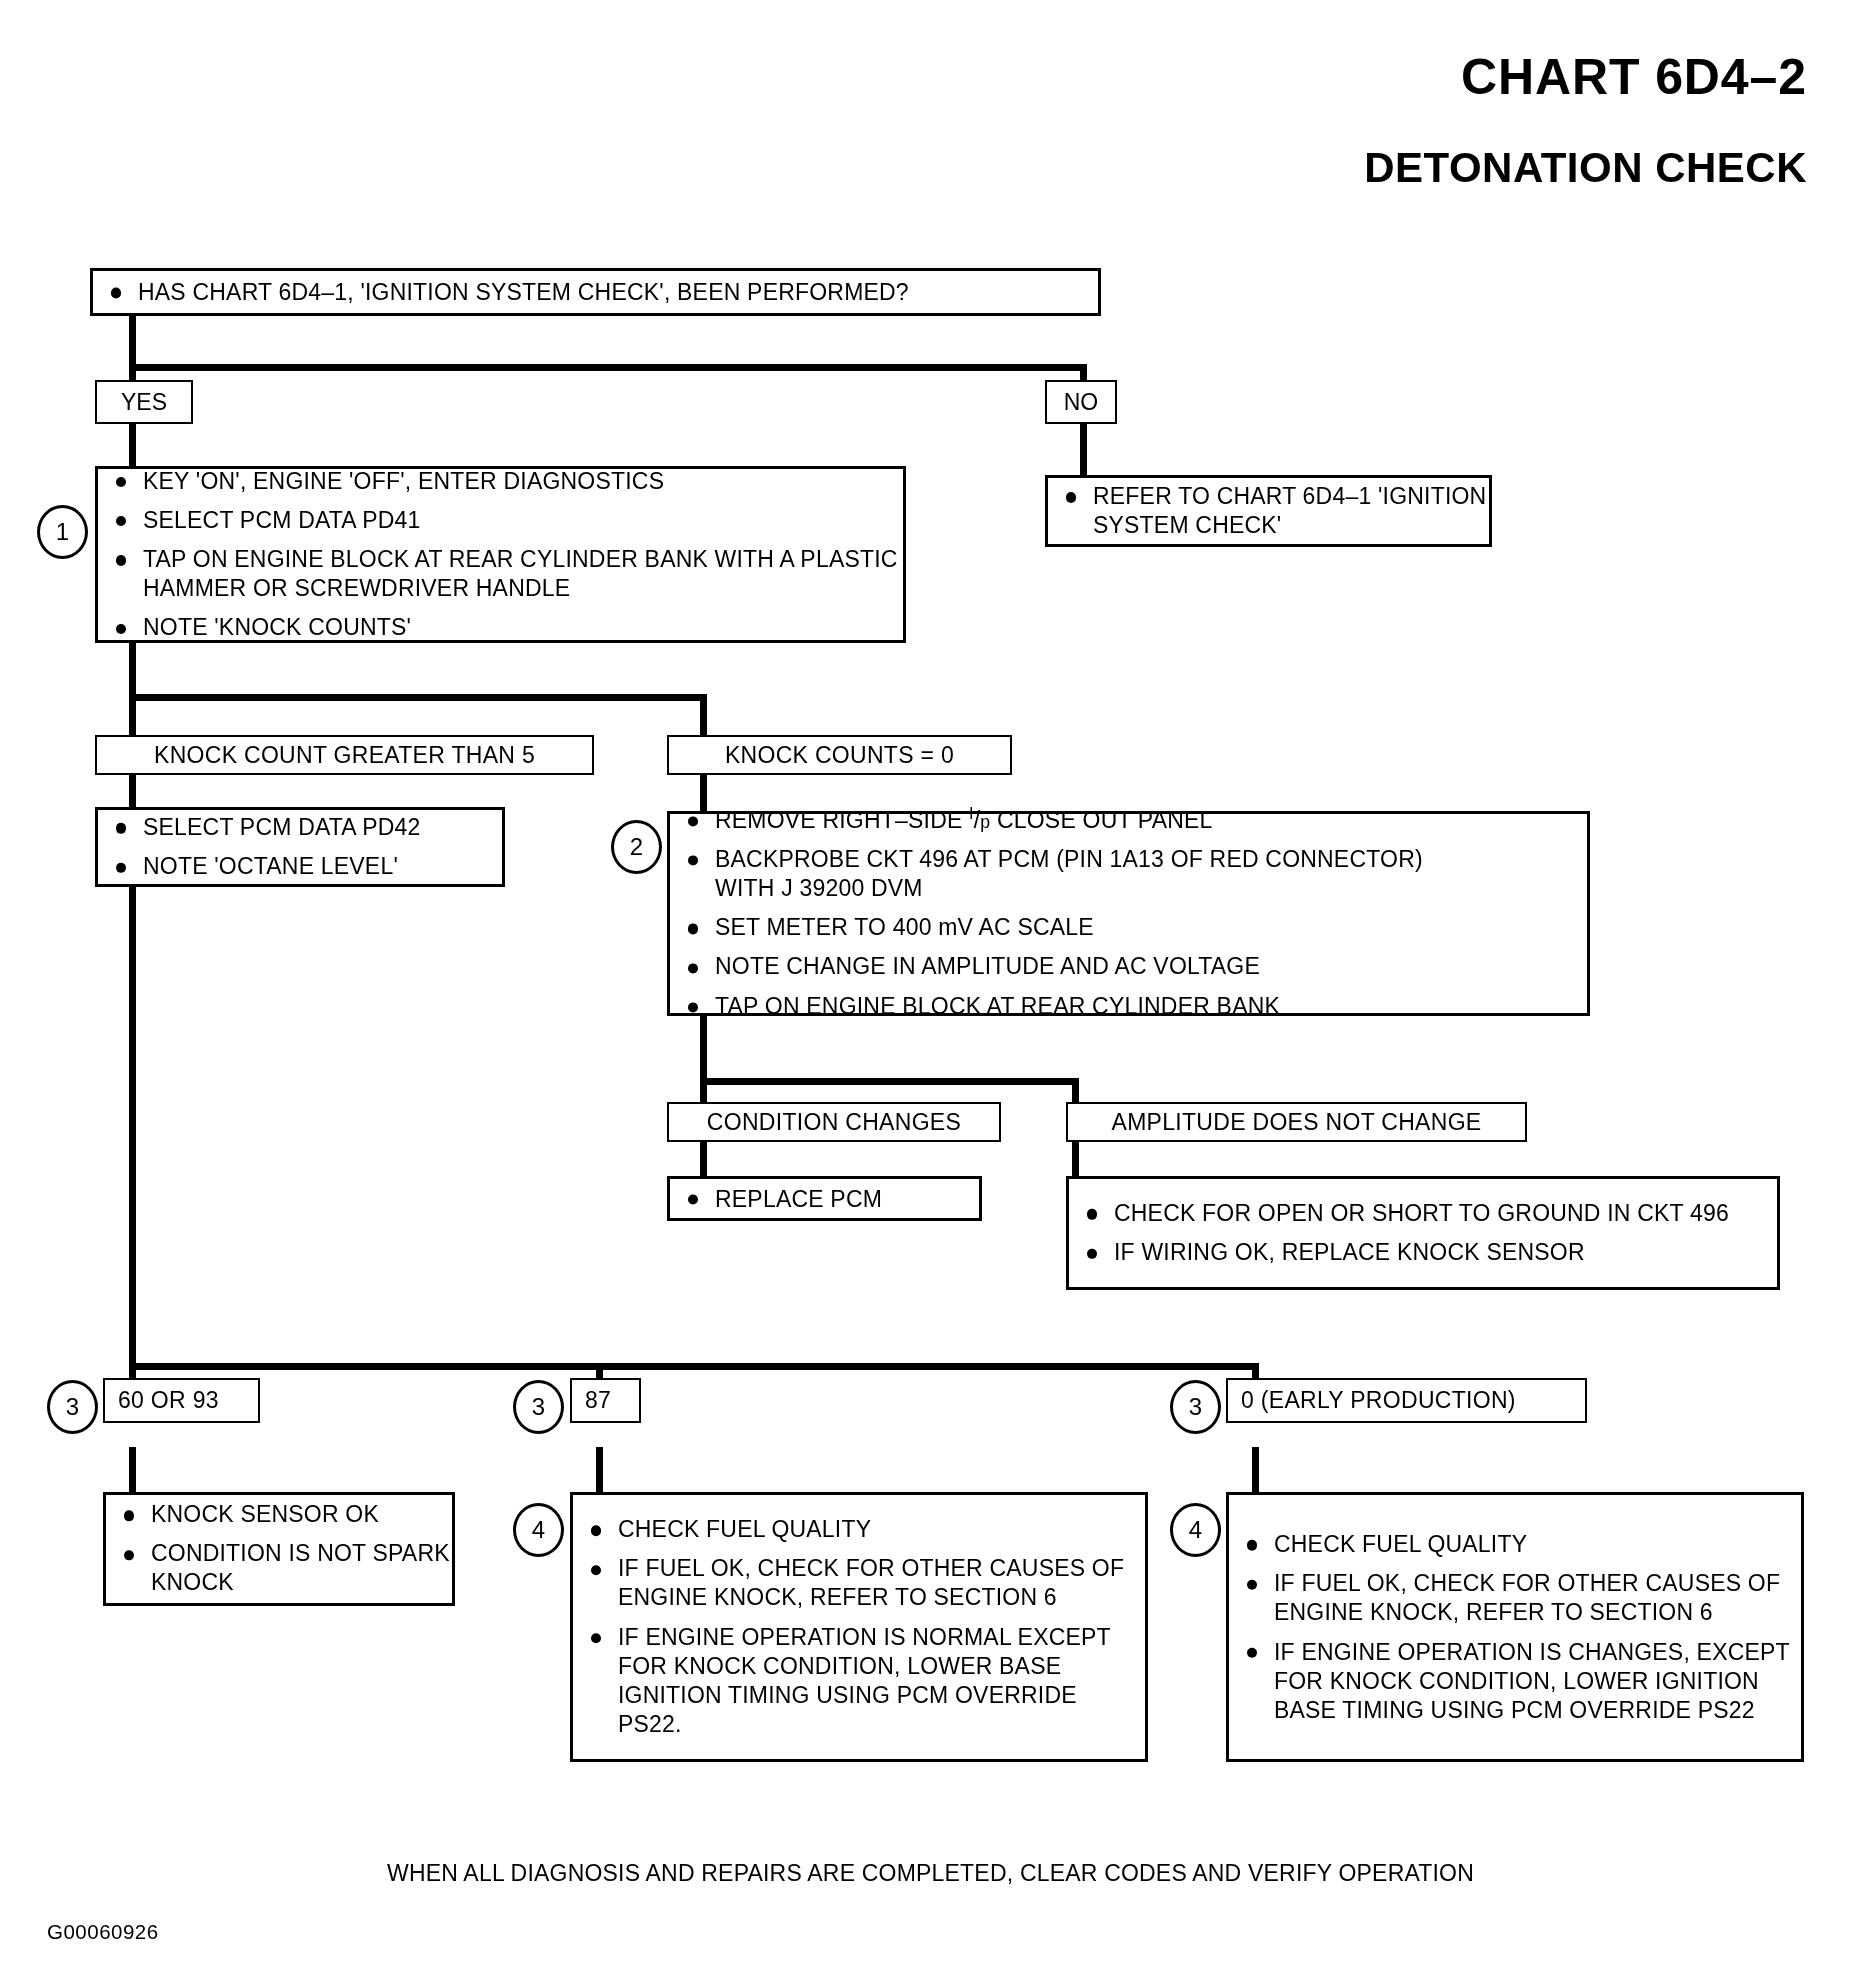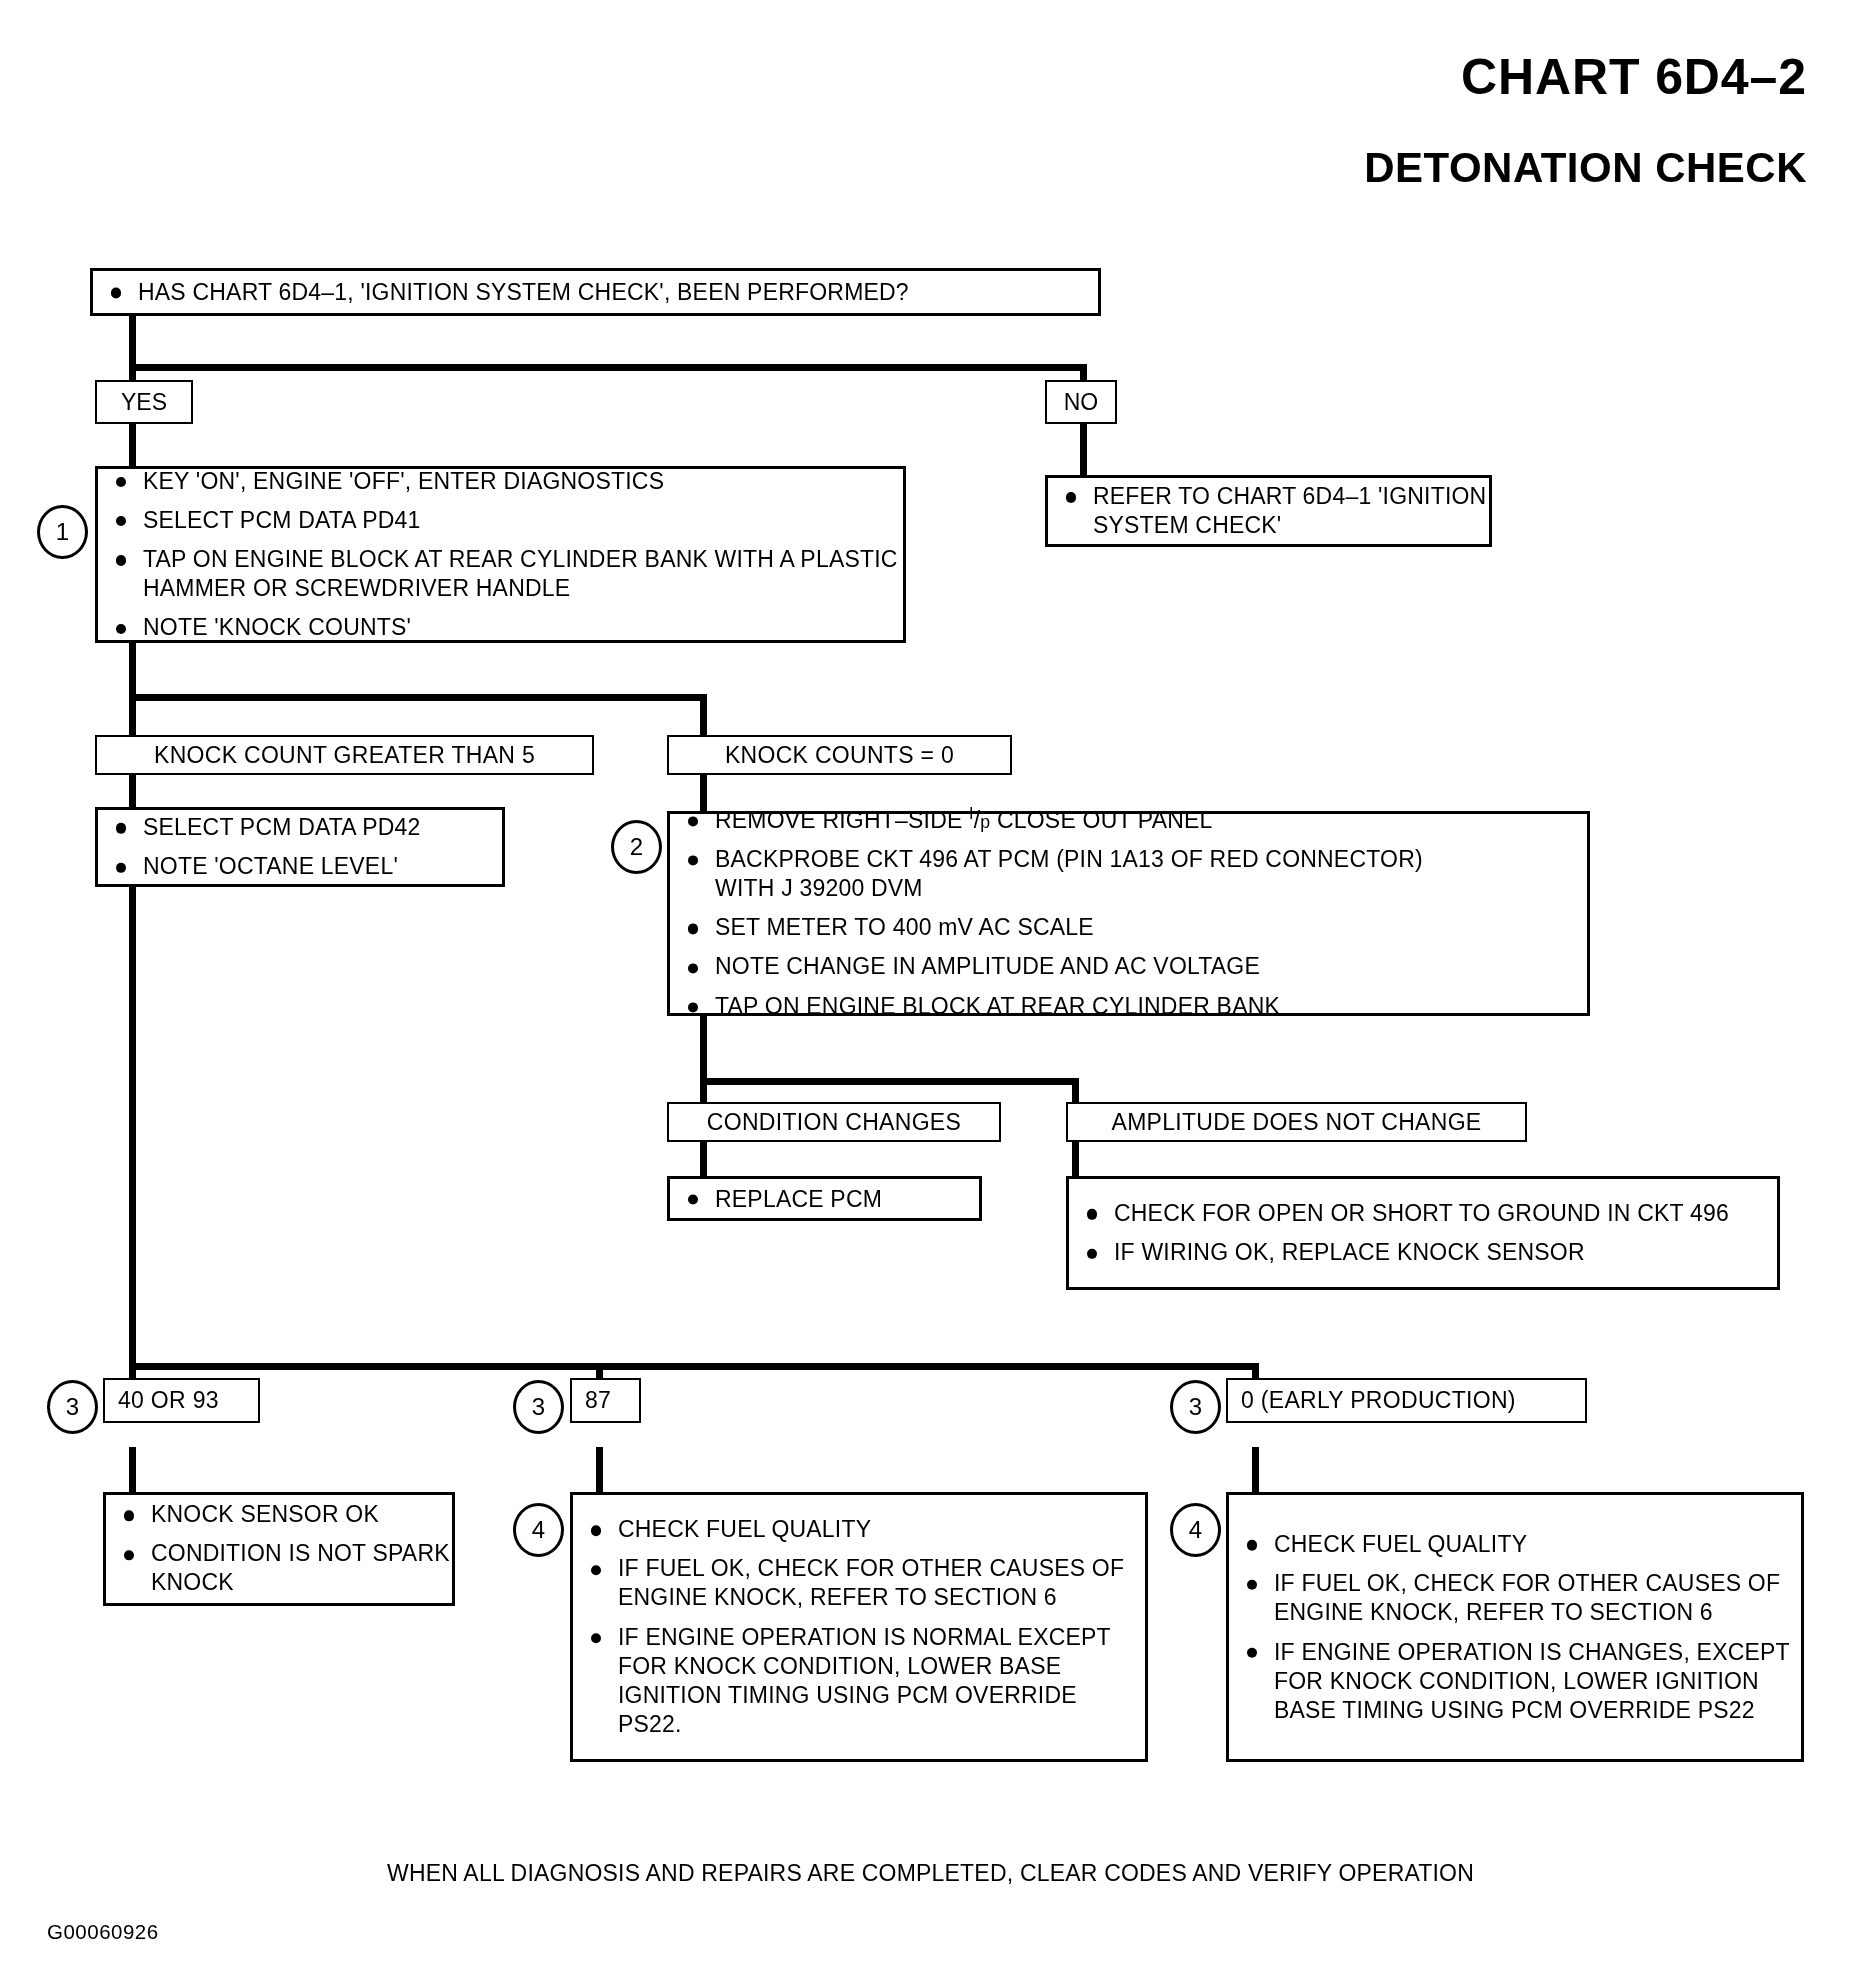--- a/index.html
+++ b/index.html
@@ -262,21 +262,21 @@
   <div class="box heavy" style="left:1066px; top:1176px; width:714px; height:114px;">
     <div class="bullets-wrap">
       <ul class="bullets">
         <li>CHECK FOR OPEN OR SHORT TO GROUND IN CKT 496</li>
         <li>IF WIRING OK, REPLACE KNOCK SENSOR</li>
       </ul>
     </div>
   </div>
 
   <div class="step-circle" style="left:47px; top:1380px;">3</div>
-  <div class="box label-box" style="left:103px; top:1378px; width:157px; height:45px;">40 OR 93</div>
+  <div class="box label-box" style="left:103px; top:1378px; width:157px; height:45px;">60 OR 93</div>
 
   <div class="step-circle" style="left:513px; top:1380px;">3</div>
   <div class="box label-box" style="left:570px; top:1378px; width:71px; height:45px;">87</div>
 
   <div class="step-circle" style="left:1170px; top:1380px;">3</div>
   <div class="box label-box" style="left:1226px; top:1378px; width:361px; height:45px;">0 (EARLY PRODUCTION)</div>
 
   <div class="box heavy" style="left:103px; top:1492px; width:352px; height:114px;">
     <div class="bullets-wrap">
       <ul class="bullets">

